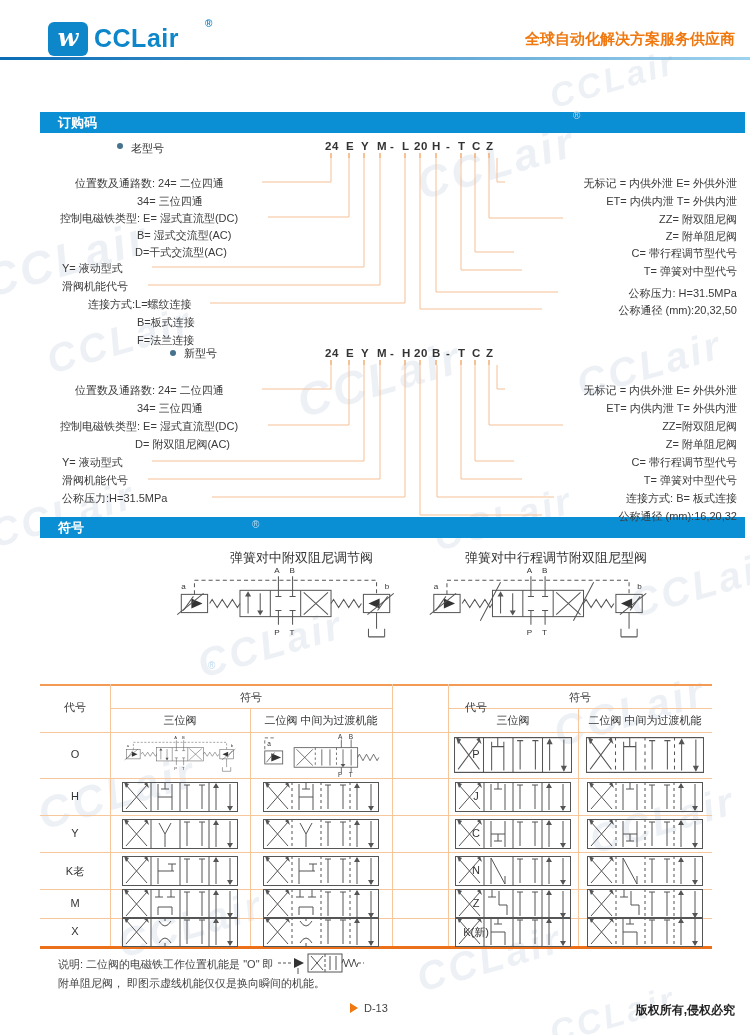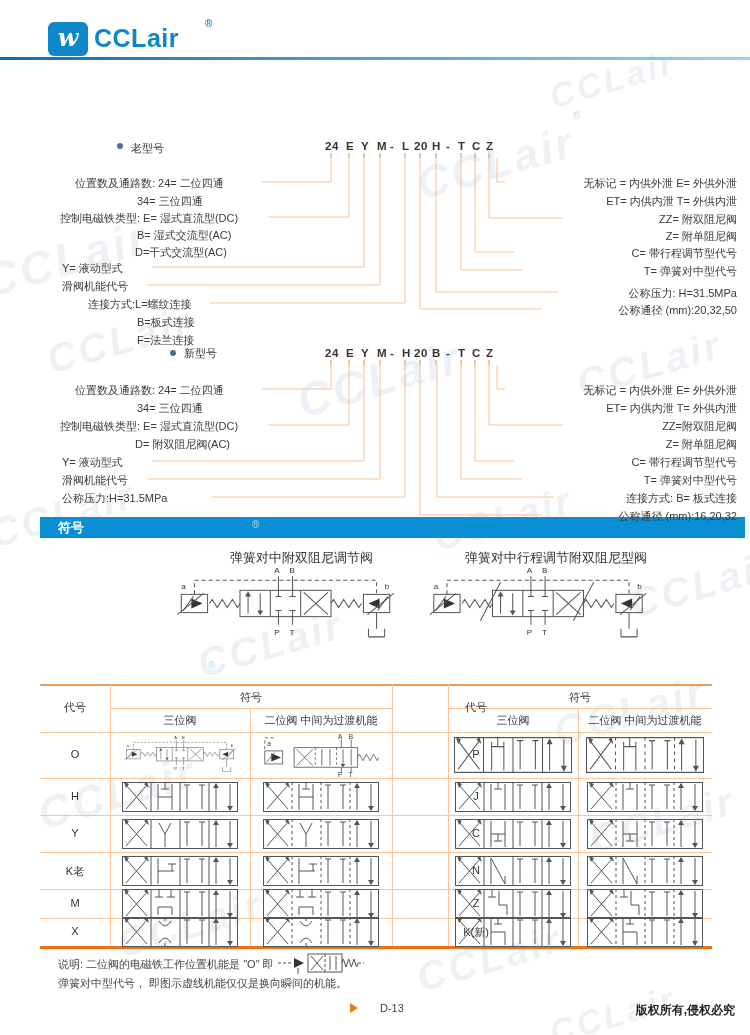--- a/index.html
+++ b/index.html
@@ -31,36 +31,37 @@
   
   .tline{position:absolute;background:#f7c79b;}
   .tline.top{background:#f39a55;}
   .tline.bot{background:#ec6f1a;}
   .th{position:absolute;font-size:11px;color:#333;text-align:center;}
   .code-cell{position:absolute;font-size:11px;color:#333;text-align:center;}
   .sym{position:absolute;}
   
   .note-row{position:absolute;left:58px;display:flex;align-items:center;font-size:11px;color:#444;gap:4px;}
   .note2{position:absolute;left:58px;font-size:11px;color:#444;}
-  .page-mark{position:absolute;left:350px;top:1002px;font-size:11px;color:#444;display:flex;align-items:center;gap:22px;}
+  .page-mark{position:absolute;left:350px;top:1002px;font-size:11px;color:#444;display:flex;align-items:center;gap:6px;}
   .tri{width:0;height:0;border-left:8px solid #f0780f;border-top:5px solid transparent;border-bottom:5px solid transparent;}
   .copyright{position:absolute;right:15px;top:1002px;font-size:12px;font-weight:bold;color:#222;}
   .wm{position:absolute;font-size:40px;font-weight:bold;font-style:italic;letter-spacing:3px;
       color:rgba(145,165,190,0.16);transform:rotate(-16deg);pointer-events:none;}
 </style>
 </head>
 <body>
 
 <div class="page">
 
   <div class="logo-box">
     <div class="logo-glyph">w</div>
   </div>
   <div class="logo-text">CCLair</div>
   <div class="logo-reg">®</div>
+  <div class="tagline">全球自动化解决方案服务供应商</div>
   <div class="hdr-line"></div>
 
   <div id="wm-layer">
       <span class="wm" style="left: 548px; top: 60px; font-size: 34px;">CCLair</span>
       <span class="wm" style="left: 415px; top: 138px; font-size: 44px;">CCLair</span>
       <span class="wm" style="left: -18px; top: 232px; font-size: 46px;">CCLair</span>
       <span class="wm" style="left: 45px; top: 318px; font-size: 40px;">CCLair</span>
       <span class="wm" style="left: 295px; top: 352px; font-size: 46px;">CCLair</span>
       <span class="wm" style="left: 575px; top: 342px; font-size: 40px;">CCLair</span>
       <span class="wm" style="left: -12px; top: 492px; font-size: 40px;">CCLair</span>
@@ -68,20 +69,21 @@
       <span class="wm" style="left: 628px; top: 562px; font-size: 40px;">CCLair</span>
       <span class="wm" style="left: 196px; top: 622px; font-size: 40px;">CCLair</span>
       <span class="wm" style="left: 552px; top: 688px; font-size: 42px;">CCLair</span>
       <span class="wm" style="left: 36px; top: 768px; font-size: 44px;">CCLair</span>
       <span class="wm" style="left: 588px; top: 798px; font-size: 40px;">CCLair</span>
       <span class="wm" style="left: 116px; top: 902px; font-size: 40px;">CCLair</span>
       <span class="wm" style="left: 415px; top: 936px; font-size: 40px;">CCLair</span>
       <span class="wm" style="left: 548px; top: 996px; font-size: 34px;">CCLair</span>
     </div>
 
+  <div class="sec-bar" style="top:112px;">订购码</div>
   <span class="ghost-reg abs" style="left:573px;top:110px;">®</span>
   <div class="sec-bar" style="top:517px;">符号</div>
   <span class="ghost-reg abs" style="left:252px;top:519px;color:#bcd9ec;">®</span>
   <span class="ghost-reg abs" style="left:208px;top:660px;color:#bcd9ec;">®</span>
 
   <div class="bullet" style="left:117px;top:143px;"></div>
   <div class="model-label" style="left:131px;top:141px;">老型号</div>
   <div class="bullet" style="left:170px;top:350px;"></div>
   <div class="model-label" style="left:184px;top:346px;">新型号</div>
 
@@ -609,20 +611,20 @@
    <path d="M0,13 H14" stroke="#555" fill="none" stroke-width="1" stroke-dasharray="3,2"></path>
    <polygon points="16,8 16,18 26,13" fill="#333"></polygon>
    <rect x="30" y="4" width="34" height="18" stroke="#555" fill="none" stroke-width="1"></rect>
    <path d="M47,4 V22" stroke="#555" fill="none" stroke-width="1" stroke-dasharray="3,2"></path>
    <path d="M33,6 L45,20 M45,6 L33,20 M52,6 V20 M58,6 V20" stroke="#555" fill="none" stroke-width="1"></path>
    <path d="M64,13 L65.33333333333333,9 L68,17 L70.66666666666667,9 L73.33333333333333,17 L76,9 L78.66666666666667,17 L80,13" stroke="#555" fill="none" stroke-width="1"></path>
    <path d="M80,13 H86" stroke="#555" fill="none" stroke-width="1" stroke-dasharray="3,2"></path>
    <path d="M20,18 V24" stroke="#555" fill="none" stroke-width="1"></path>
  </svg></span>
   </div>
-  <div class="note2" style="top:976px;">弹簧对中型代号， 即图示虚线机能仅仅是换向瞬间的机能。</div>
+  <div class="note2" style="top:976px;">附单阻尼阀， 即图示虚线机能仅仅是换向瞬间的机能。</div>
   <div class="page-mark">
     <span class="tri"></span>
     <span>D-13</span>
   </div>
   <div class="copyright">版权所有,侵权必究</div>
 
 </div>
 
 </body></html>

